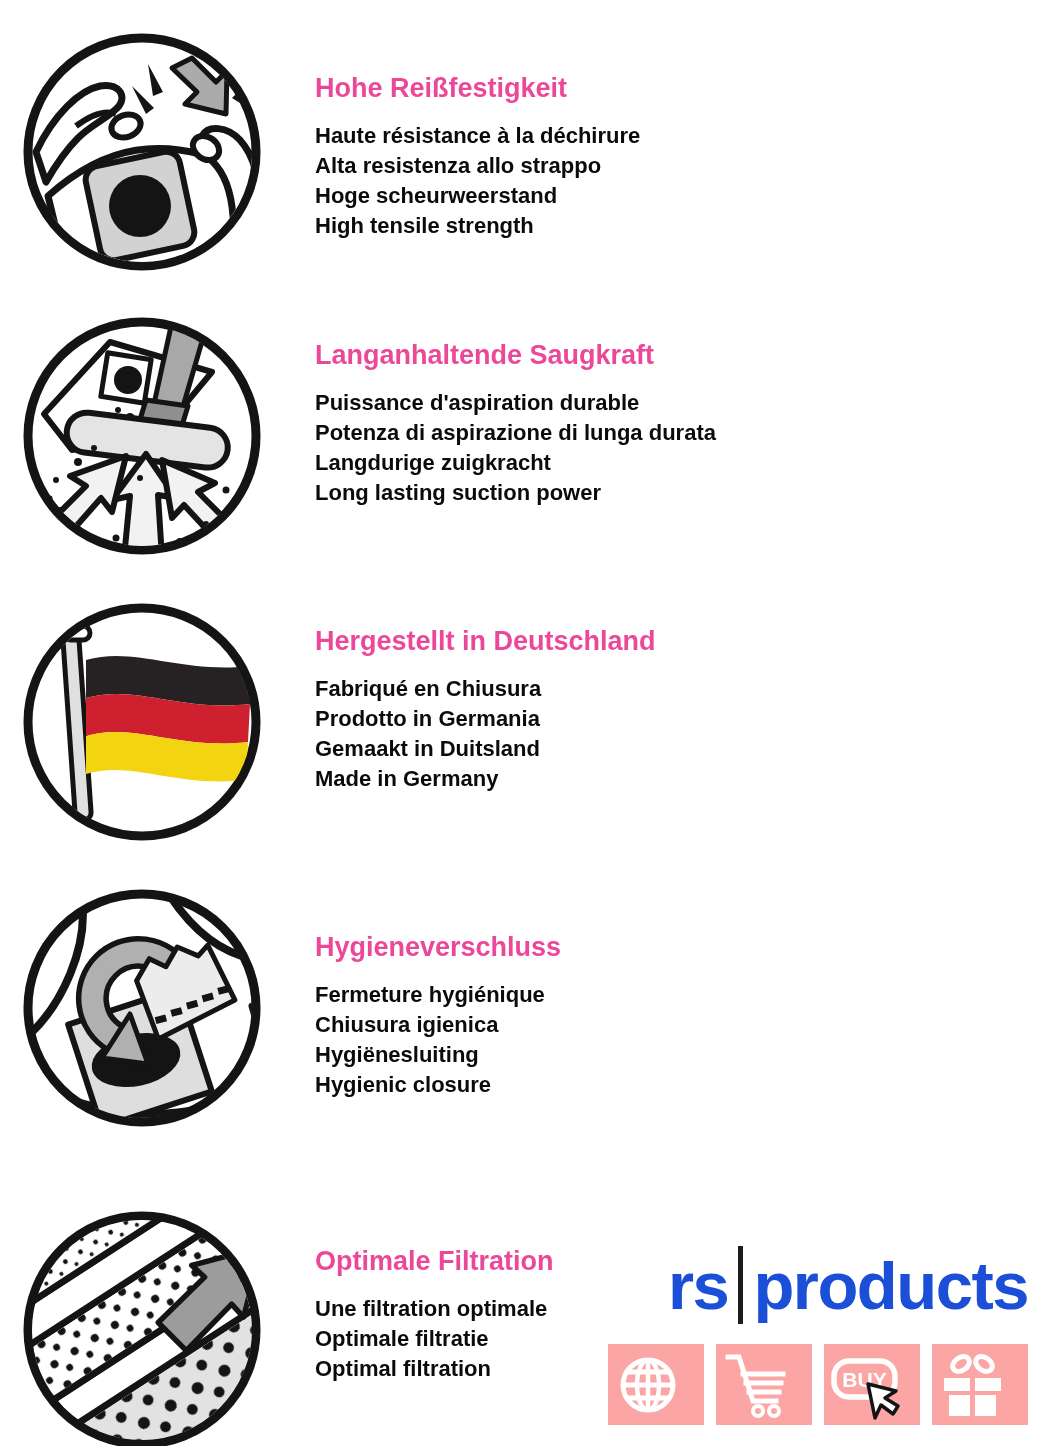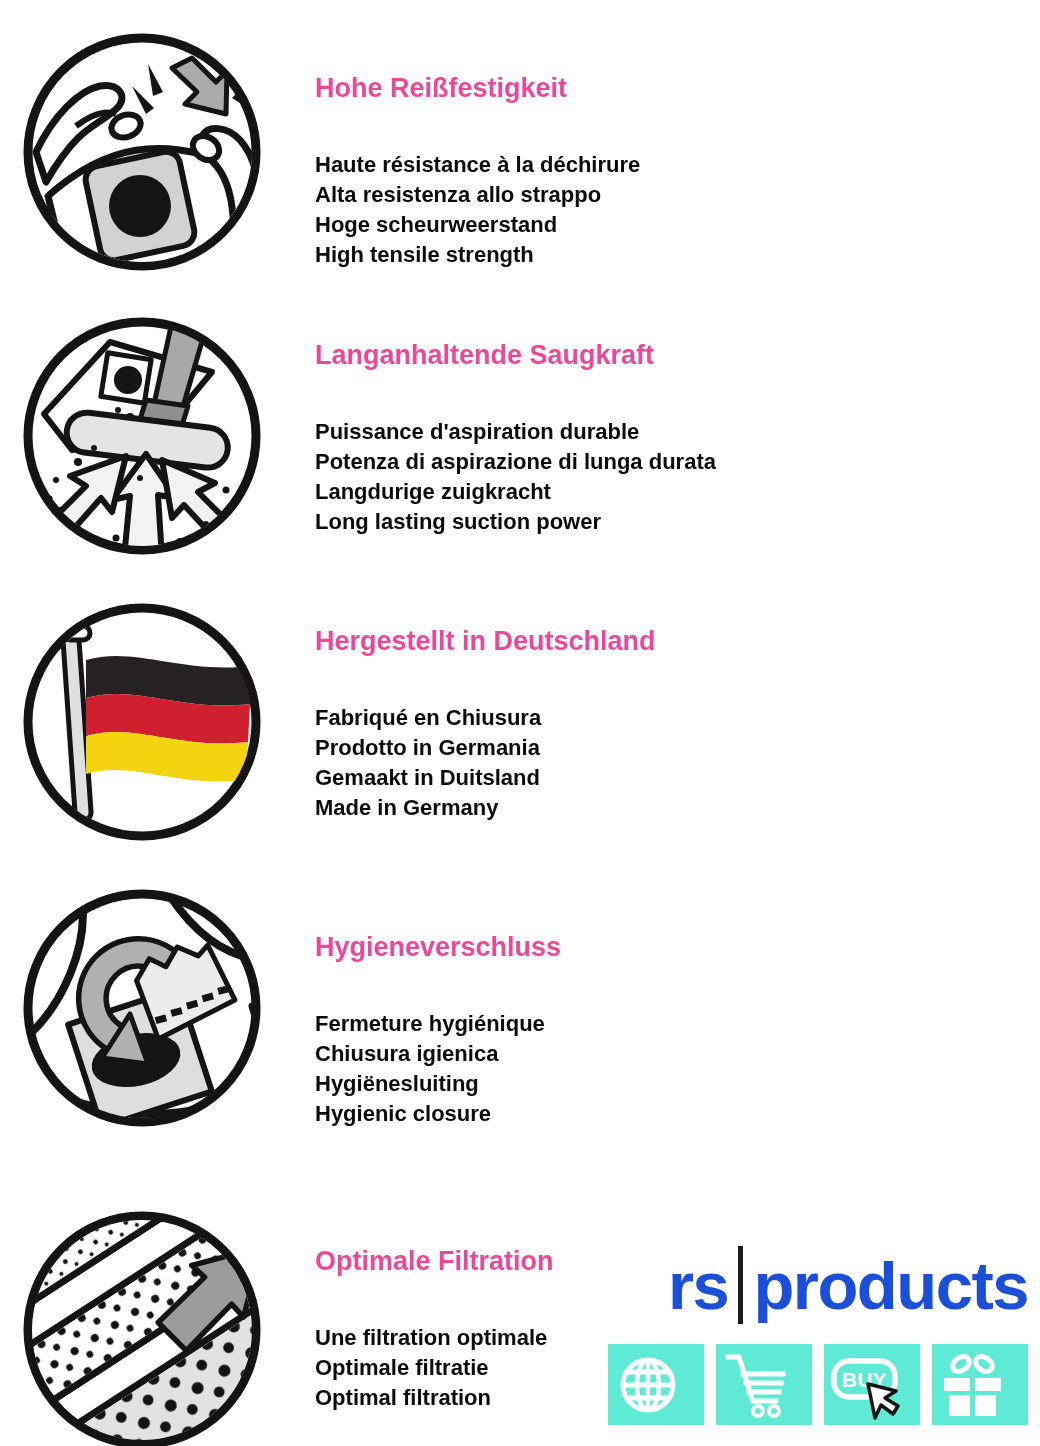--- a/index.html
+++ b/index.html
@@ -19,35 +19,35 @@
   .feature:nth-of-type(5){top:1208px;text-decoration:underline;}
   .badge{position:absolute;left:20px;top:0;width:244px;height:244px;}
   .badge svg{display:block;}
   .ftext{position:absolute;left:315px;top:36px;}
   .feature:nth-of-type(1) .ftext{top:43px;}
   .feature:nth-of-type(2) .ftext{top:26px;}
   .feature:nth-of-type(3) .ftext{top:26px;}
   .feature:nth-of-type(4) .ftext{top:46px;}
   .feature:nth-of-type(5) .ftext{top:38px;}
   .fheading{margin:0;font-size:27px;line-height:30px;font-weight:700;color:#ec4899;}
-  .ftranslations{margin-top:47px;}
+  .ftranslations{margin-top:18px;}
   .ftr{font-size:22px;line-height:30px;font-weight:700;color:#0b0b0b;white-space:nowrap;}
 
   .brand-logo{
     position:absolute;top:1246px;right:12px;
     display:flex;align-items:center;
     font-weight:700;font-size:67px;letter-spacing:-1.5px;
     color:#1b4fd8;line-height:1;
   }
   .brand-sep{width:5px;height:78px;background:#1c1c1c;margin:0 10px;}
   .brand-tiles{
     position:absolute;top:1344px;right:12px;
     display:flex;gap:12px;
   }
-  .tile{width:96px;height:81px;background:#5eead4;}
+  .tile{width:96px;height:81px;background:#fca5a5;}
   .tile svg{display:block;}
 </style>
 </head>
 <body>
 
 <div class="page">
 
   <section class="feature">
     <div class="badge">
       <svg width="244" height="244" viewBox="0 0 244 244">

